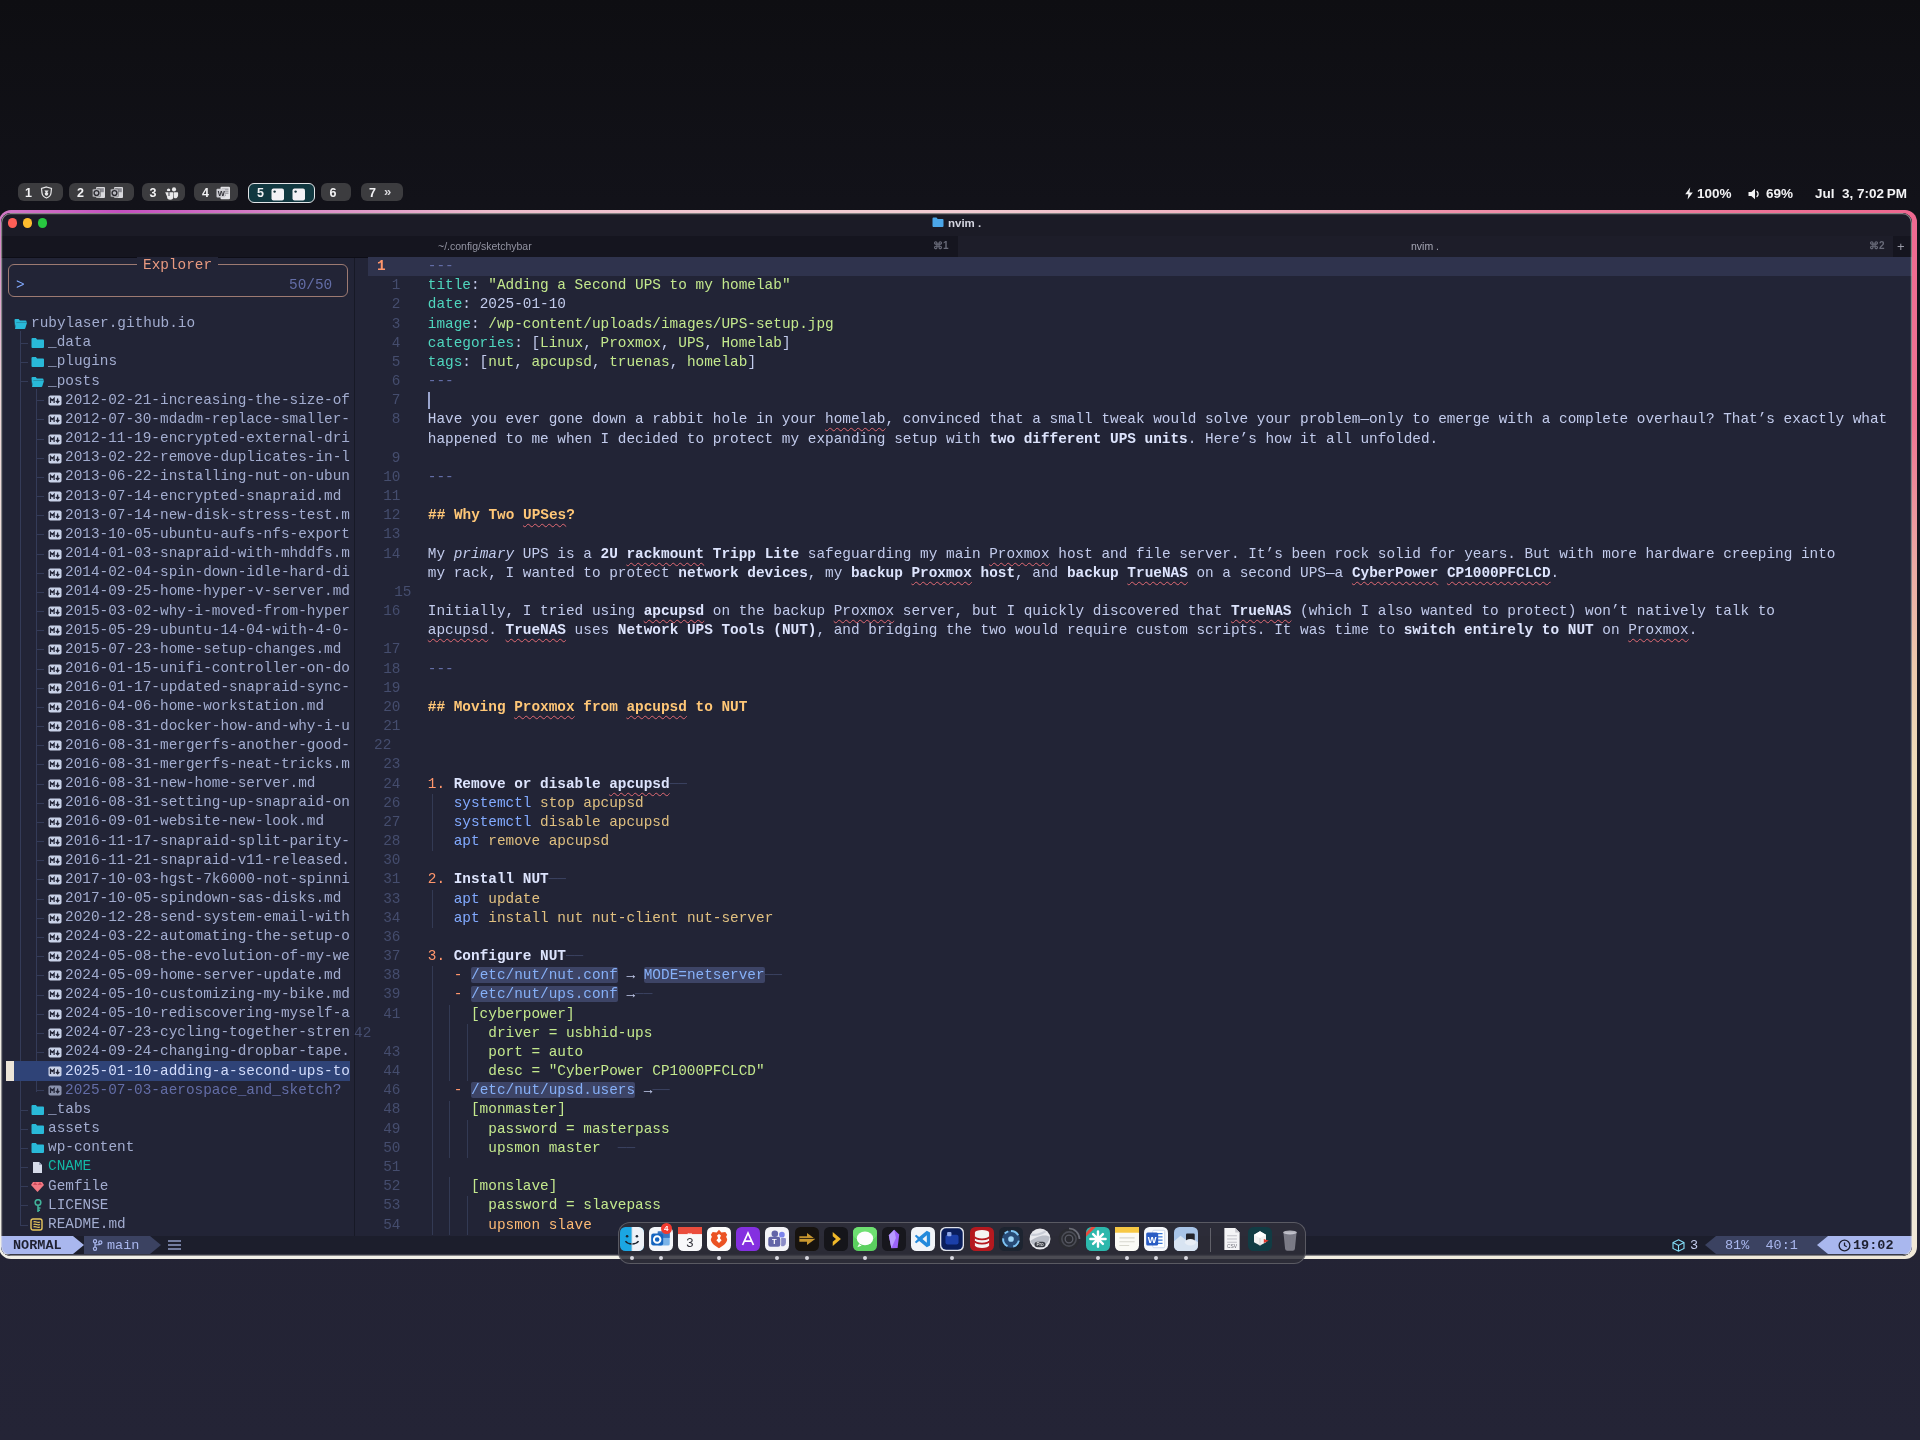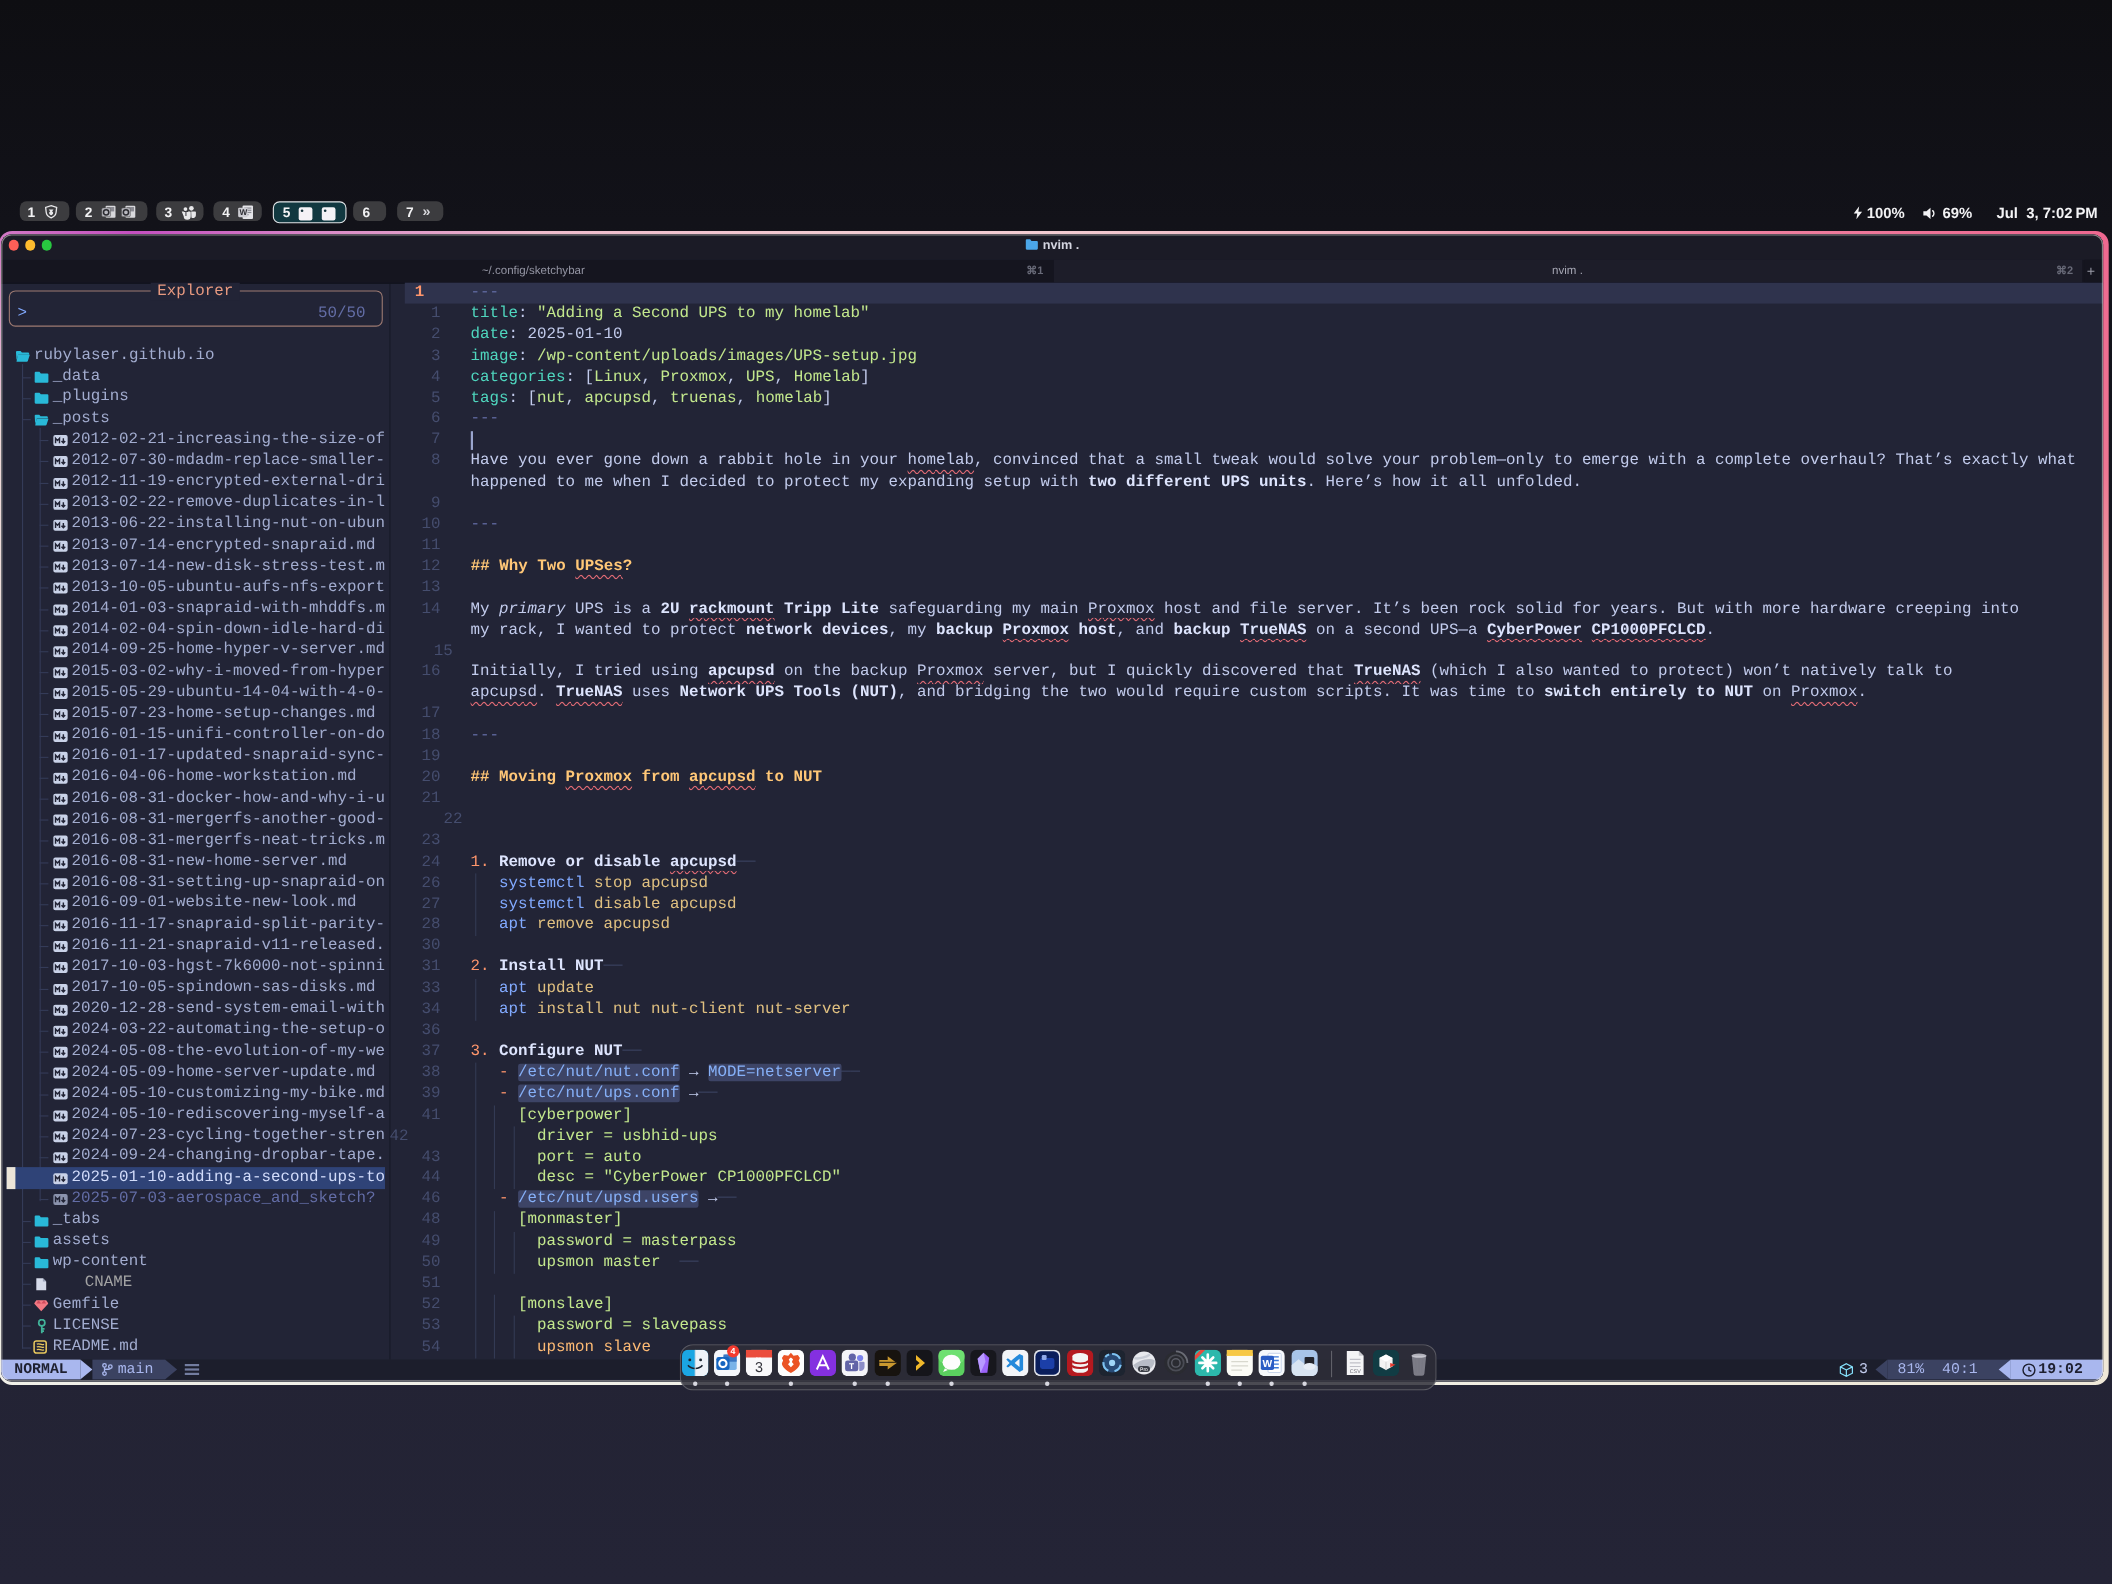--- a/index.html
+++ b/index.html
@@ -406,21 +406,21 @@
     </svg>
     <div class="row" style="left:47px;top:906.1400000000001px;color:#a2accf;">assets</div>
     <svg class="abs" style="left:30px;top:929.31px" width="14" height="12" viewBox="0 0 14 12">
       <path d="M0.5 2 a1 1 0 0 1 1-1 h3.4 l1.2 1.5 h5.9 a1 1 0 0 1 1 1 v6.5 a1 1 0 0 1 -1 1 h-10.5 a1 1 0 0 1 -1 -1 Z" fill="#29b9d8"></path>
     </svg>
     <div class="row" style="left:47px;top:925.31px;color:#a2accf;">wp-content</div>
     <svg class="abs" style="left:31px;top:947.98px" width="11" height="13" viewBox="0 0 11 13">
       <path d="M1 1 h6 l3 3 v8 h-9 Z" fill="#d6dbea"></path>
       <path d="M7 1 l3 3 h-3 Z" fill="#9aa2b8"></path>
     </svg>
-    <div class="row" style="left:47px;top:944.48px;color:#a3a3a3;margin-left:29px;">CNAME</div>
+    <div class="row" style="left:47px;top:944.48px;color:#14b8a6;">CNAME</div>
     <svg class="abs" style="left:30px;top:967.6500000000001px" width="13" height="12" viewBox="0 0 13 12">
       <path d="M2 1 h9 l2 3 -6.5 7 L0 4 Z" fill="#f27983"></path>
       <path d="M4 1 l2.5 3 L2 4 Z M9 1 l-2.5 3 L11 4 Z" fill="#d14d5e"></path>
     </svg>
     <div class="row" style="left:47px;top:963.6500000000001px;color:#a2accf;">Gemfile</div>
     <svg class="abs" style="left:32px;top:985.8200000000002px" width="10" height="14" viewBox="0 0 10 14">
       <circle cx="5" cy="3.5" r="2.8" fill="none" stroke="#41b39a" stroke-width="1.6"></circle>
       <path d="M5 6 V13 M5 9 h2.5 M5 11.2 h2" stroke="#41b39a" stroke-width="1.6"></path>
     </svg>
     <div class="row" style="left:47px;top:982.8200000000002px;color:#a2accf;">LICENSE</div>
@@ -444,21 +444,21 @@
     <div class="row" style="left:353px;top:293.21px;width:46.5px;text-align:right;color:#454d6e;">12</div>
     <div class="row" style="left:353px;top:312.38px;width:46.5px;text-align:right;color:#454d6e;">13</div>
     <div class="row" style="left:353px;top:331.55px;width:46.5px;text-align:right;color:#454d6e;">14</div>
     <div class="row" style="left:353px;top:369.89px;width:46.5px;text-align:right;color:#454d6e;padding-left:11px;">15</div>
     <div class="row" style="left:353px;top:389.06px;width:46.5px;text-align:right;color:#454d6e;">16</div>
     <div class="row" style="left:353px;top:427.40px;width:46.5px;text-align:right;color:#454d6e;">17</div>
     <div class="row" style="left:353px;top:446.57px;width:46.5px;text-align:right;color:#454d6e;">18</div>
     <div class="row" style="left:353px;top:465.74px;width:46.5px;text-align:right;color:#454d6e;">19</div>
     <div class="row" style="left:353px;top:484.91px;width:46.5px;text-align:right;color:#454d6e;">20</div>
     <div class="row" style="left:353px;top:504.08px;width:46.5px;text-align:right;color:#454d6e;">21</div>
-    <div class="row" style="left:353px;top:523.25px;width:46.5px;text-align:right;color:#454d6e;padding-left:20px;">22</div>
+    <div class="row" style="left:353px;top:523.25px;width:46.5px;color:#454d6e;padding-left:20px;">22</div>
     <div class="row" style="left:353px;top:542.42px;width:46.5px;text-align:right;color:#454d6e;">23</div>
     <div class="row" style="left:353px;top:561.59px;width:46.5px;text-align:right;color:#454d6e;">24</div>
     <div class="row" style="left:353px;top:580.76px;width:46.5px;text-align:right;color:#454d6e;">26</div>
     <div class="row" style="left:353px;top:599.93px;width:46.5px;text-align:right;color:#454d6e;">27</div>
     <div class="row" style="left:353px;top:619.10px;width:46.5px;text-align:right;color:#454d6e;">28</div>
     <div class="row" style="left:353px;top:638.27px;width:46.5px;text-align:right;color:#454d6e;">30</div>
     <div class="row" style="left:353px;top:657.44px;width:46.5px;text-align:right;color:#454d6e;">31</div>
     <div class="row" style="left:353px;top:676.61px;width:46.5px;text-align:right;color:#454d6e;">33</div>
     <div class="row" style="left:353px;top:695.78px;width:46.5px;text-align:right;color:#454d6e;">34</div>
     <div class="row" style="left:353px;top:714.95px;width:46.5px;text-align:right;color:#454d6e;">36</div>

